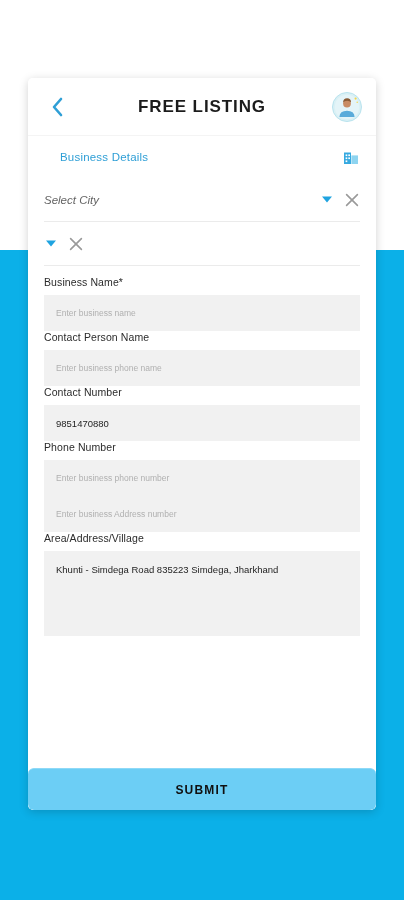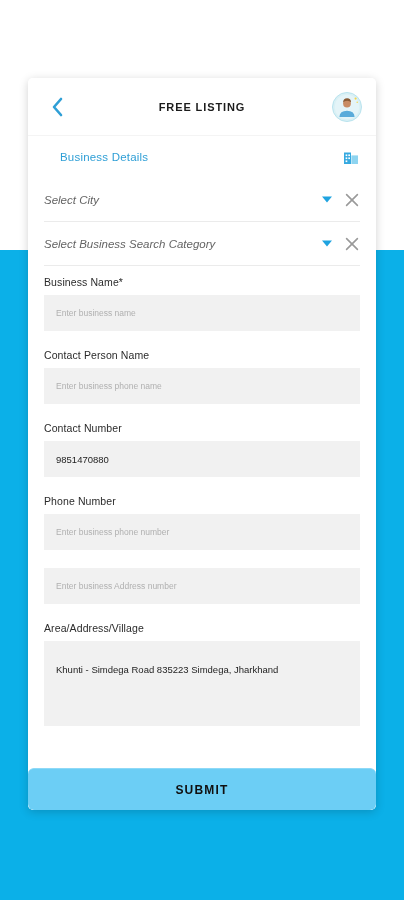--- a/index.html
+++ b/index.html
@@ -64,21 +64,21 @@
     display: flex;
     align-items: center;
     justify-content: center;
     cursor: pointer;
     flex: 0 0 30px;
   }
   .appbar-title {
     position: absolute;
     left: 0; right: 0;
     text-align: center;
-    font-size: 11px;
+    font-size: 17px;
     font-weight: bold;
     letter-spacing: 0.9px;
     color: #1c1c1c;
     pointer-events: none;
   }
   .avatar {
     margin-left: auto;
     width: 30px;
     height: 30px;
     border-radius: 50%;
@@ -158,40 +158,40 @@
     flex: 0 0 16px;
   }
 
   
   .form-scroll {
     flex: 1 1 auto;
     overflow: hidden;
     padding: 10px 16px 8px 16px;
     background: #ffffff;
   }
-  .field { margin-bottom: 18px; }
+  .field { margin-bottom: 0; }
   .field-label {
     font-size: 10.5px;
     color: #2b2b2b;
     margin-bottom: 7px;
     letter-spacing: 0.1px;
   }
   .field-input {
     background: #f1f1f1;
     height: 36px;
     display: flex;
     align-items: center;
     padding: 0 12px;
     font-size: 9.5px;
     cursor: text;
   }
   .field-input.tall {
     height: 85px;
     align-items: flex-start;
-    padding-top: 23px;
+    padding-top: 13px;
   }
   .val-filled { color: #1e1e1e; font-size: 9.5px; }
   .val-placeholder { color: #b0b0b0; font-size: 8.5px; }
 
   
   .submit-btn {
     flex: 0 0 42px;
     height: 42px;
     background: #6ccef5;
     display: flex;
@@ -259,21 +259,20 @@
       </span>
       <span class="clear-x">
         <svg width="14" height="14" viewBox="0 0 14 14">
           <line x1="1.6" y1="1.6" x2="12.4" y2="12.4" stroke="#9a9a9a" stroke-width="1.6" stroke-linecap="round"></line>
           <line x1="12.4" y1="1.6" x2="1.6" y2="12.4" stroke="#9a9a9a" stroke-width="1.6" stroke-linecap="round"></line>
         </svg>
       </span>
     </div>
 
     <div class="dropdown">
-      <span class="dropdown-label">Select Business Search Category</span>
       <span class="caret">
         <svg width="10" height="7" viewBox="0 0 10 7">
           <polygon points="0,0.6 10,0.6 5,6.4" fill="#1fa3e0"></polygon>
         </svg>
       </span>
       <span class="clear-x">
         <svg width="14" height="14" viewBox="0 0 14 14">
           <line x1="1.6" y1="1.6" x2="12.4" y2="12.4" stroke="#9a9a9a" stroke-width="1.6" stroke-linecap="round"></line>
           <line x1="12.4" y1="1.6" x2="1.6" y2="12.4" stroke="#9a9a9a" stroke-width="1.6" stroke-linecap="round"></line>
         </svg>

